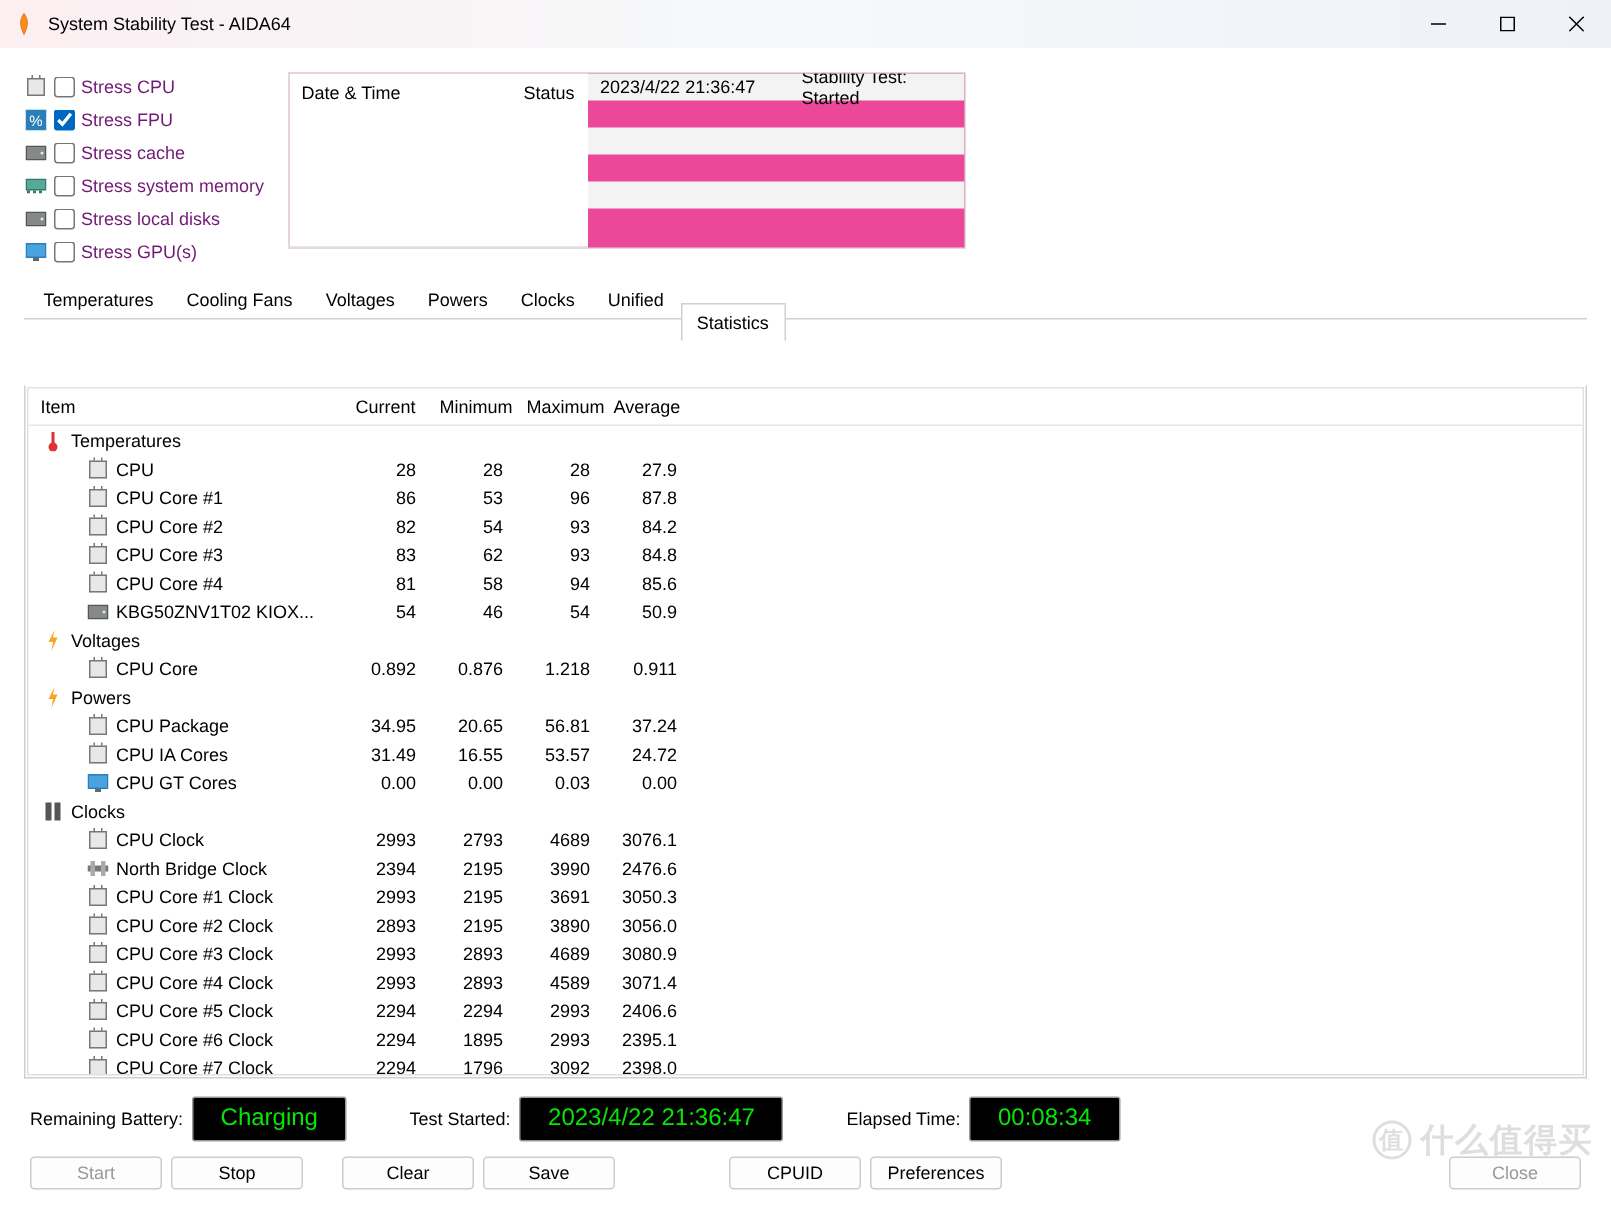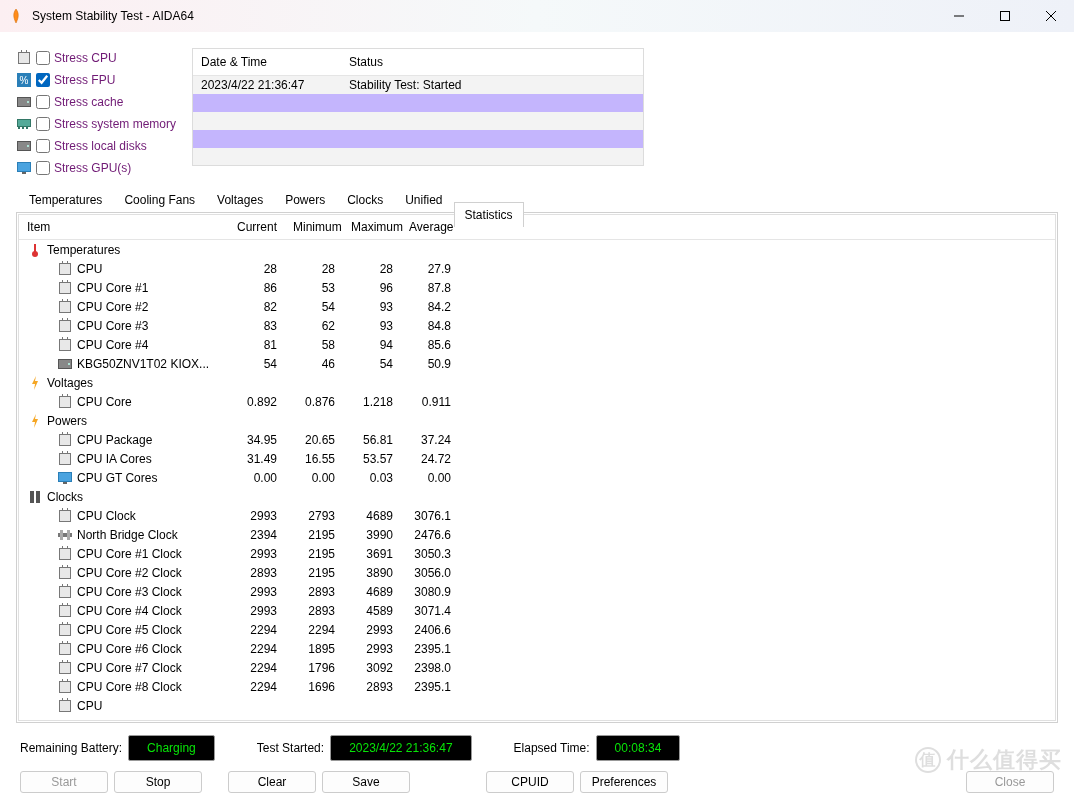--- a/index.html
+++ b/index.html
@@ -16,57 +16,57 @@
 
   
   .body-area { flex: 1; padding: 16px 16px 10px 16px; display: flex; flex-direction: column; overflow: hidden; }
   .top-row { display: flex; gap: 8px; margin-bottom: 10px; }
   .stress-options { width: 168px; display: flex; flex-direction: column; gap: 3px; }
   .opt { display: flex; align-items: center; gap: 4px; height: 19px; }
   .opt .small-icon { width: 16px; height: 16px; display: flex; align-items: center; justify-content: center; }
   .opt input[type=checkbox] { width: 14px; height: 14px; margin: 0; accent-color: #0067c0; }
   .opt label { font-size: 12px; color: #701a75; }
 
-  .log-table { flex: 1; max-width: 452px; height: 118px; border: 1px solid #dcdcdc; background: #c4b5fd; display: flex; flex-direction: column; }
+  .log-table { flex: 1; max-width: 452px; height: 118px; border: 1px solid #dcdcdc; background: #ec4899; display: flex; flex-direction: row; }
   .log-head { display: flex; background: #fff; border-bottom: 1px solid #e5e5e5; }
   .log-head .lh-cell { padding: 6px 8px; font-size: 12px; border-right: 1px solid rgba(0,0,0,0); }
   .log-head .lh-cell:first-child { width: 148px; }
   .log-body { flex: 1; overflow: hidden; }
   .log-row { display: flex; height: 18px; align-items: center; }
   .log-row.odd { background: #f3f3f3; }
   .log-row .lb-cell { padding: 0 8px; font-size: 12px; }
   .log-row .lb-cell:first-child { width: 148px; }
 
   
   .tabs { display: flex; align-items: flex-end; border-bottom: 1px solid #d0d0d0; padding-left: 2px; }
   .tab { padding: 5px 10px 5px 10px; font-size: 12px; color: #000; border: 1px solid transparent; border-bottom: none; margin-right: 0; cursor: default; }
   .tab.active { background: #fff; border-color: #d0d0d0; position: relative; top: 15px; }
 
   
-  .stats-wrap { flex: 1; border: 1px solid #d0d0d0; border-top: none; background: #fff; padding: 1px; overflow: hidden; display: flex; }
+  .stats-wrap { flex: 1; border: 1px solid #d0d0d0; border-top: none; background: #fff; padding: 1px; overflow: hidden; display: flex; margin-top: 44px; }
   .stats-inner { flex: 1; border: 1px solid #e0e0e0; display: flex; flex-direction: column; overflow: hidden; }
   .stats-head { display: flex; background: #fff; border-bottom: 1px solid #e5e5e5; padding: 5px 0; }
   .stats-head .sh { font-size: 12px; padding: 0 8px; text-align: right; }
   .sh-item { width: 208px; text-align: left !important; }
   .sh-num { width: 58px; }
   .stats-body { flex: 1; overflow-y: scroll; overflow-x: hidden; }
   .stats-body::-webkit-scrollbar { width: 16px; }
   .stats-body::-webkit-scrollbar-track { background: #f0f0f0; }
   .stats-body::-webkit-scrollbar-thumb { background: #c0c0c0; border: 3px solid #f0f0f0; border-radius: 8px; }
   .row { display: flex; align-items: center; height: 19px; font-size: 12px; }
   .row .ritem { width: 208px; display: flex; align-items: center; padding-left: 4px; }
   .row.depth1 .ritem { padding-left: 8px; }
   .row.depth2 .ritem { padding-left: 38px; }
   .row .ricon { width: 16px; height: 14px; margin-right: 4px; display: flex; align-items: center; justify-content: center; }
   .row .rnum { width: 58px; text-align: right; padding-right: 8px; }
 
   
   .status-row { display: flex; align-items: center; gap: 6px; padding: 12px 4px 10px 4px; font-size: 12px; }
   .status-row .lbl { font-weight: 400; }
-  .status-row .badge { background: #000; color: #07e507; padding: 5px 18px; border: 1px solid #999; border-radius: 2px; font-size: 12px; }
+  .status-row .badge { background: #000; color: #07e507; padding: 5px 18px; border: 1px solid #999; border-radius: 2px; font-size: 16px; }
   .status-row .spacer { width: 30px; }
 
   
   .button-row { display: flex; gap: 6px; padding: 0 4px 8px 4px; }
   .button-row button { width: 88px; height: 22px; background: #fdfdfd; border: 1px solid #ccc; border-radius: 3px; font-size: 12px; font-family: inherit; cursor: default; }
   .button-row button[disabled] { color: #999; }
   .button-row .gap { width: 14px; }
 
   
   .chip { width: 12px; height: 12px; border: 1px solid #777; background: #e8e8e8; position: relative; }

